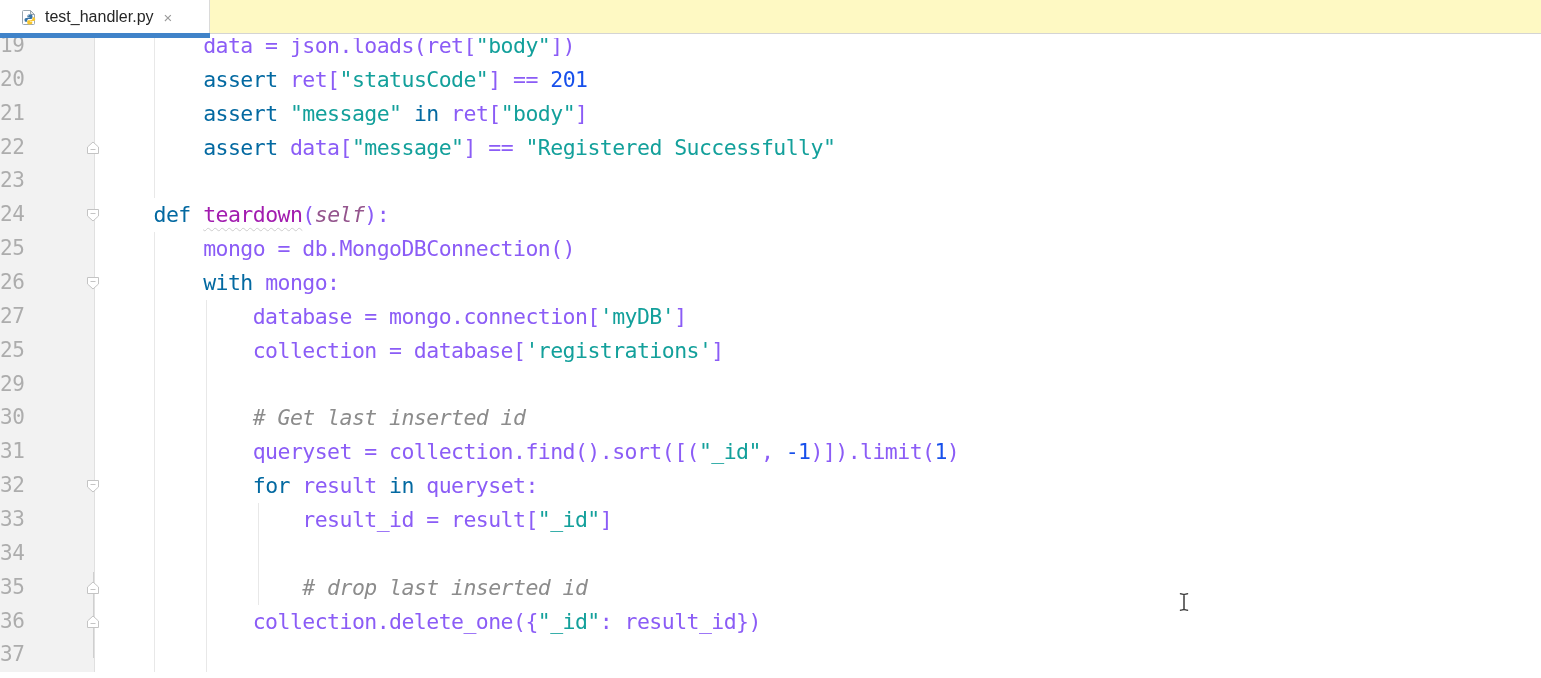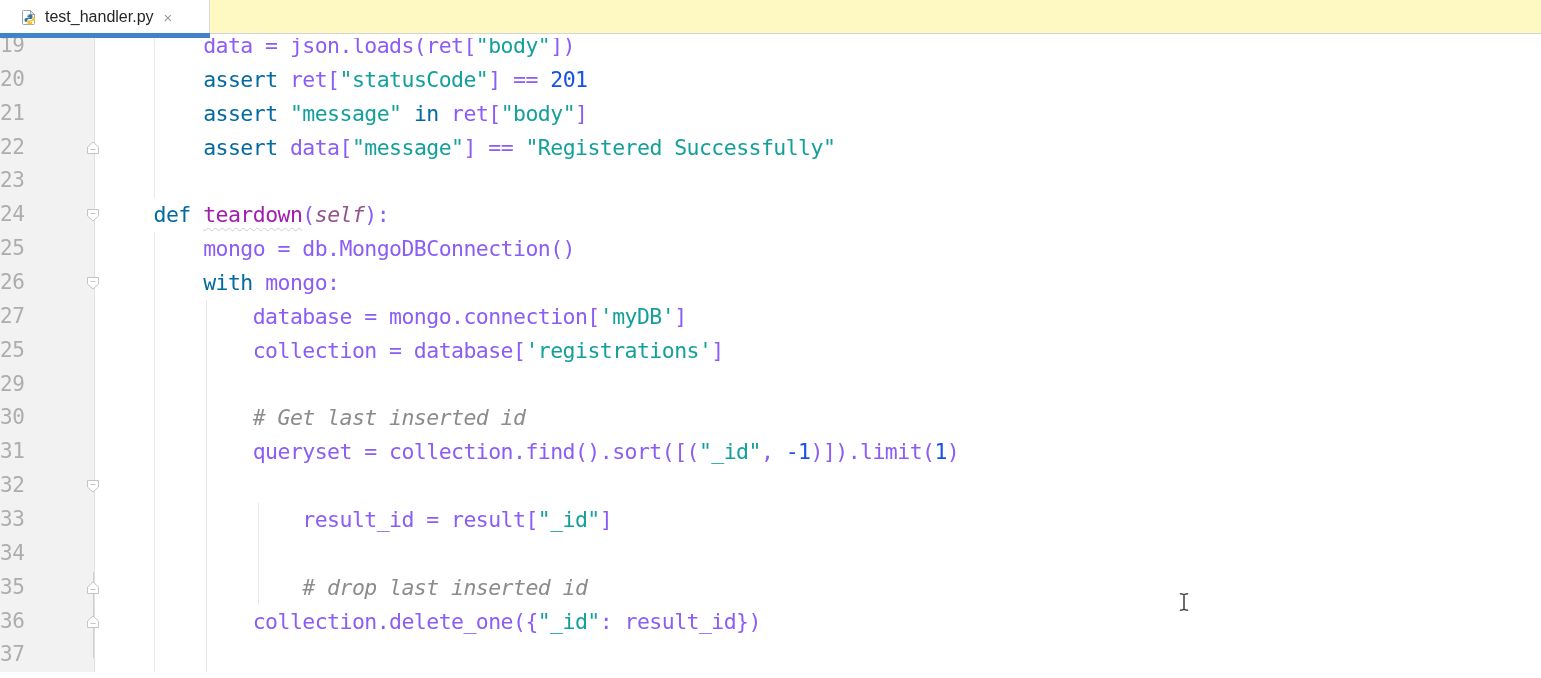--- a/index.html
+++ b/index.html
@@ -141,20 +141,21 @@
           <span class="code"><span class="tk-p">            queryset = collection.find().sort([(</span><span class="tk-s">"_id"</span><span class="tk-p">, </span><span class="tk-n">-1</span><span class="tk-p">)]).limit(</span><span class="tk-n">1</span><span class="tk-p">)</span></span>
         </div>
         <div class="row">
           <span class="lnum">32</span>
           <span class="fold">
             <svg width="16" height="16" viewBox="0 0 16 16">
               <path d="M2.5 2.5 H13.5 V9 L8 14 L2.5 9 Z" fill="#fff" stroke="#c4c4c4"></path>
               <path d="M5.5 6.5 h5" stroke="#c4c4c4"></path>
             </svg>
           </span>
+          <span class="code"><span class="tk-p">            </span><span class="tk-k">for</span><span class="tk-p"> result </span><span class="tk-k">in</span><span class="tk-p"> queryset:</span></span>
         </div>
         <div class="row">
           <span class="lnum">33</span>
           <span class="code"><span class="tk-p">                result_id = result[</span><span class="tk-s">"_id"</span><span class="tk-p">]</span></span>
         </div>
         <div class="row">
           <span class="lnum">34</span>
           <span class="code"></span>
         </div>
         <div class="row">

